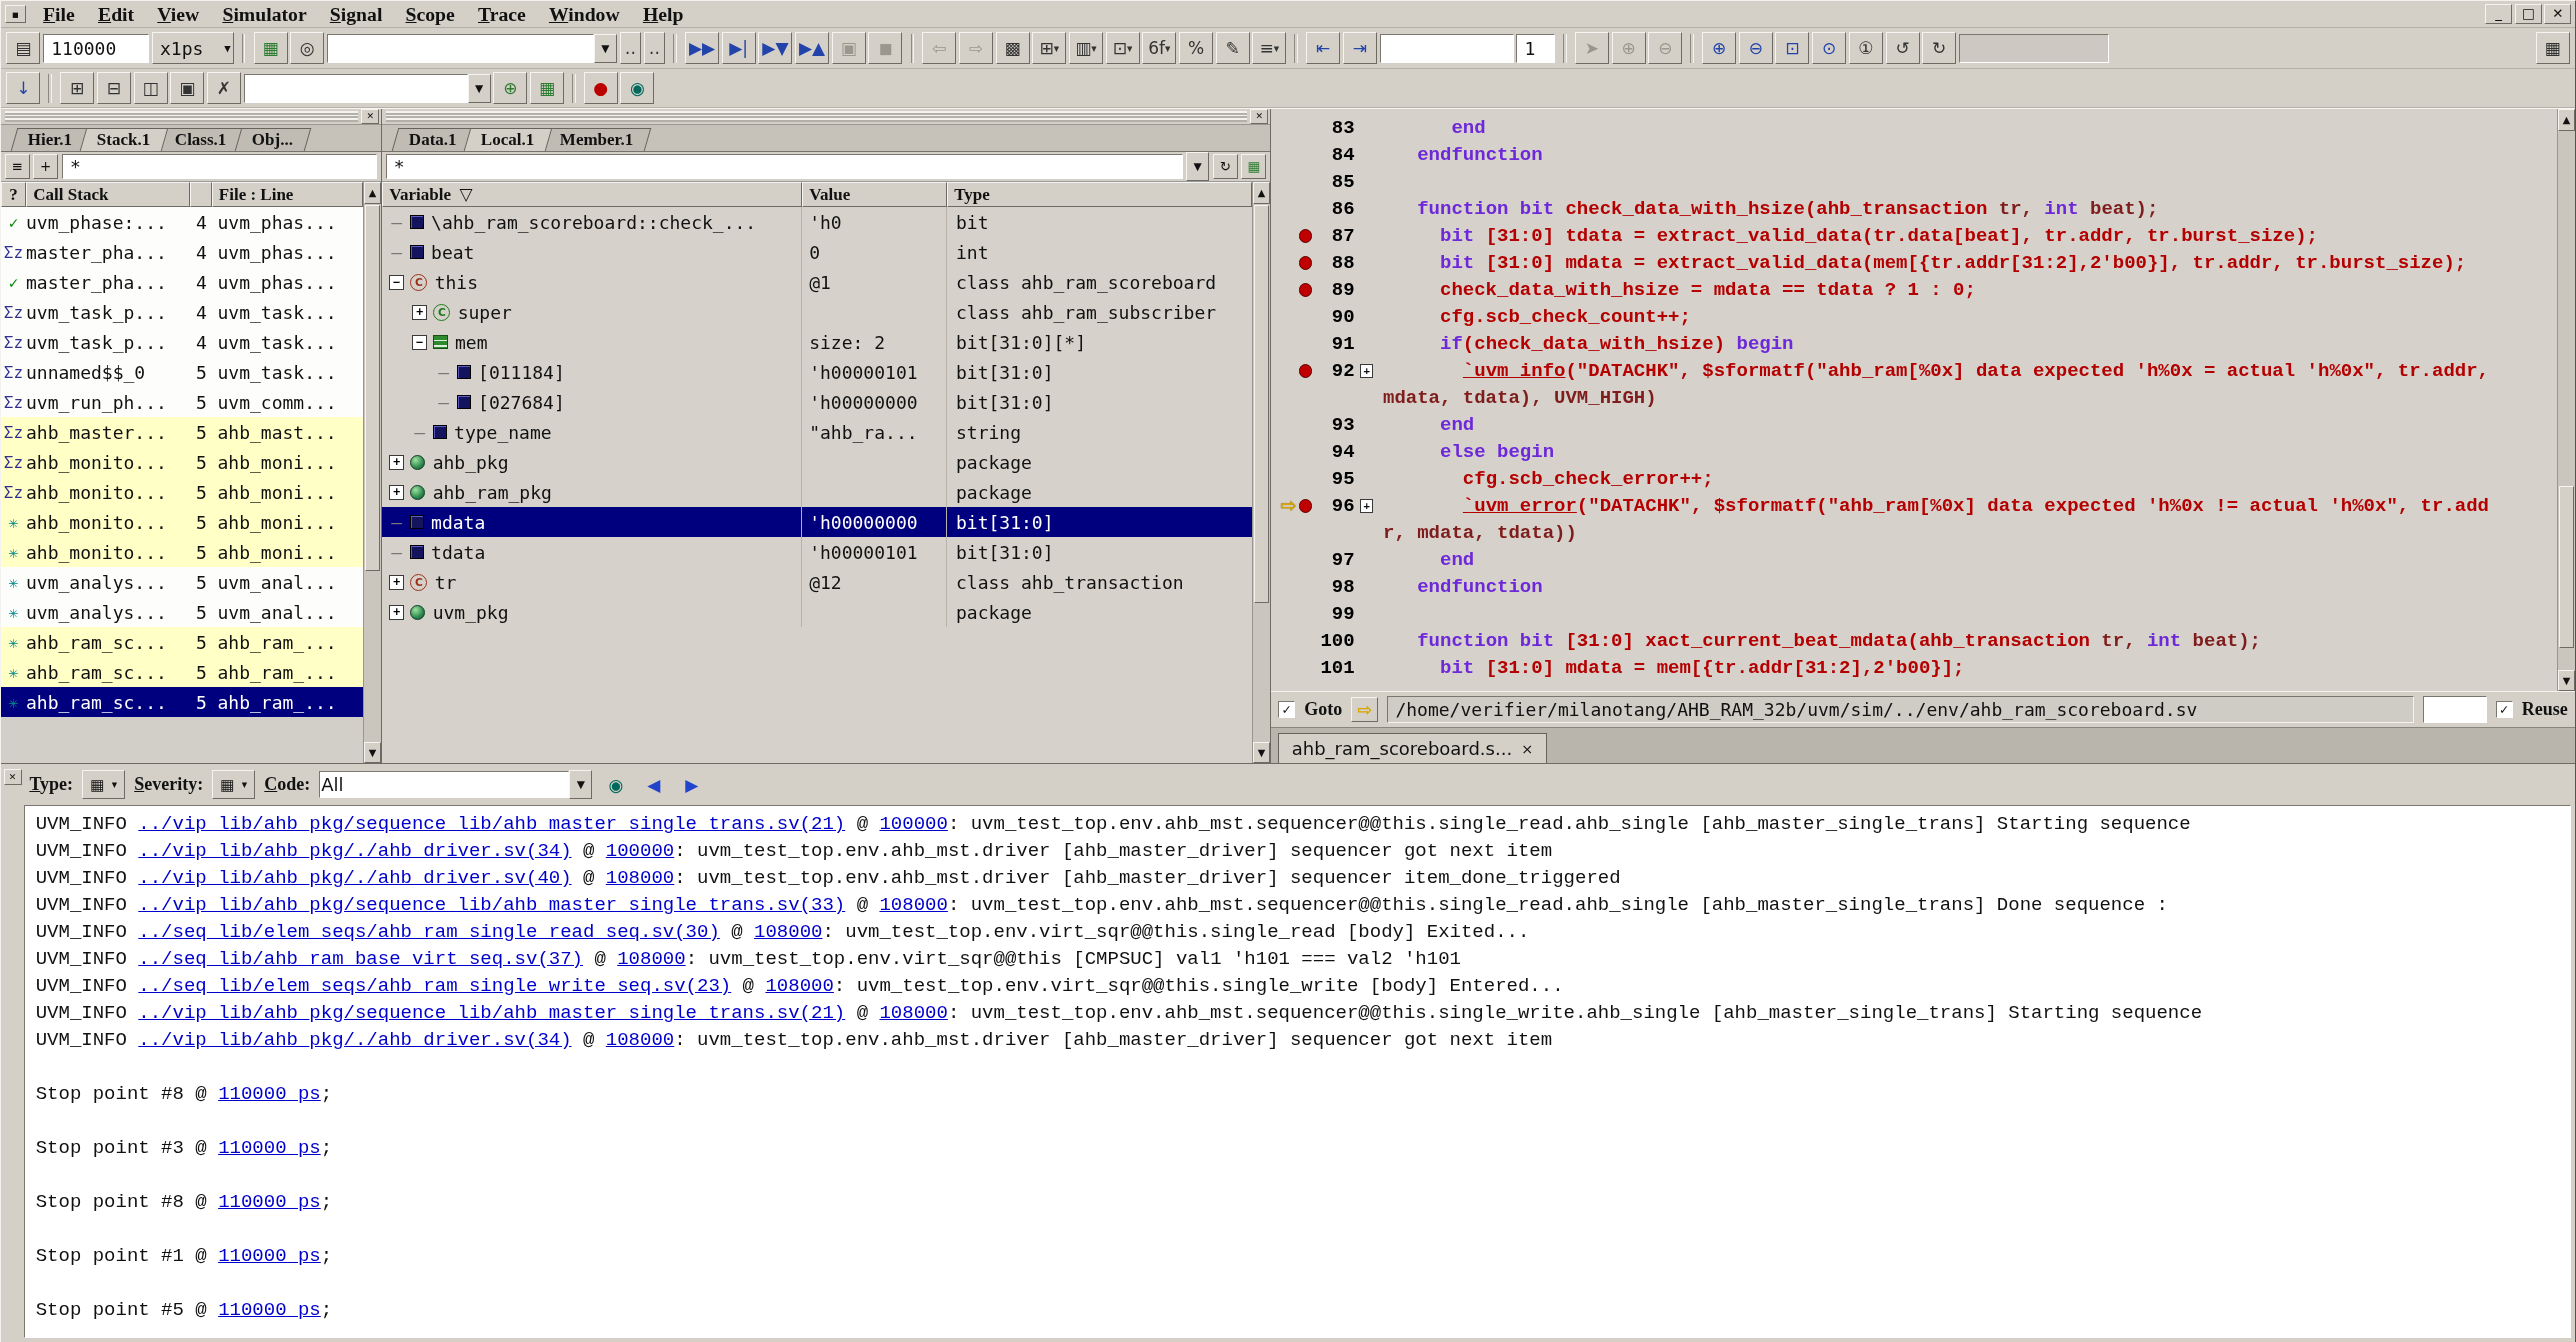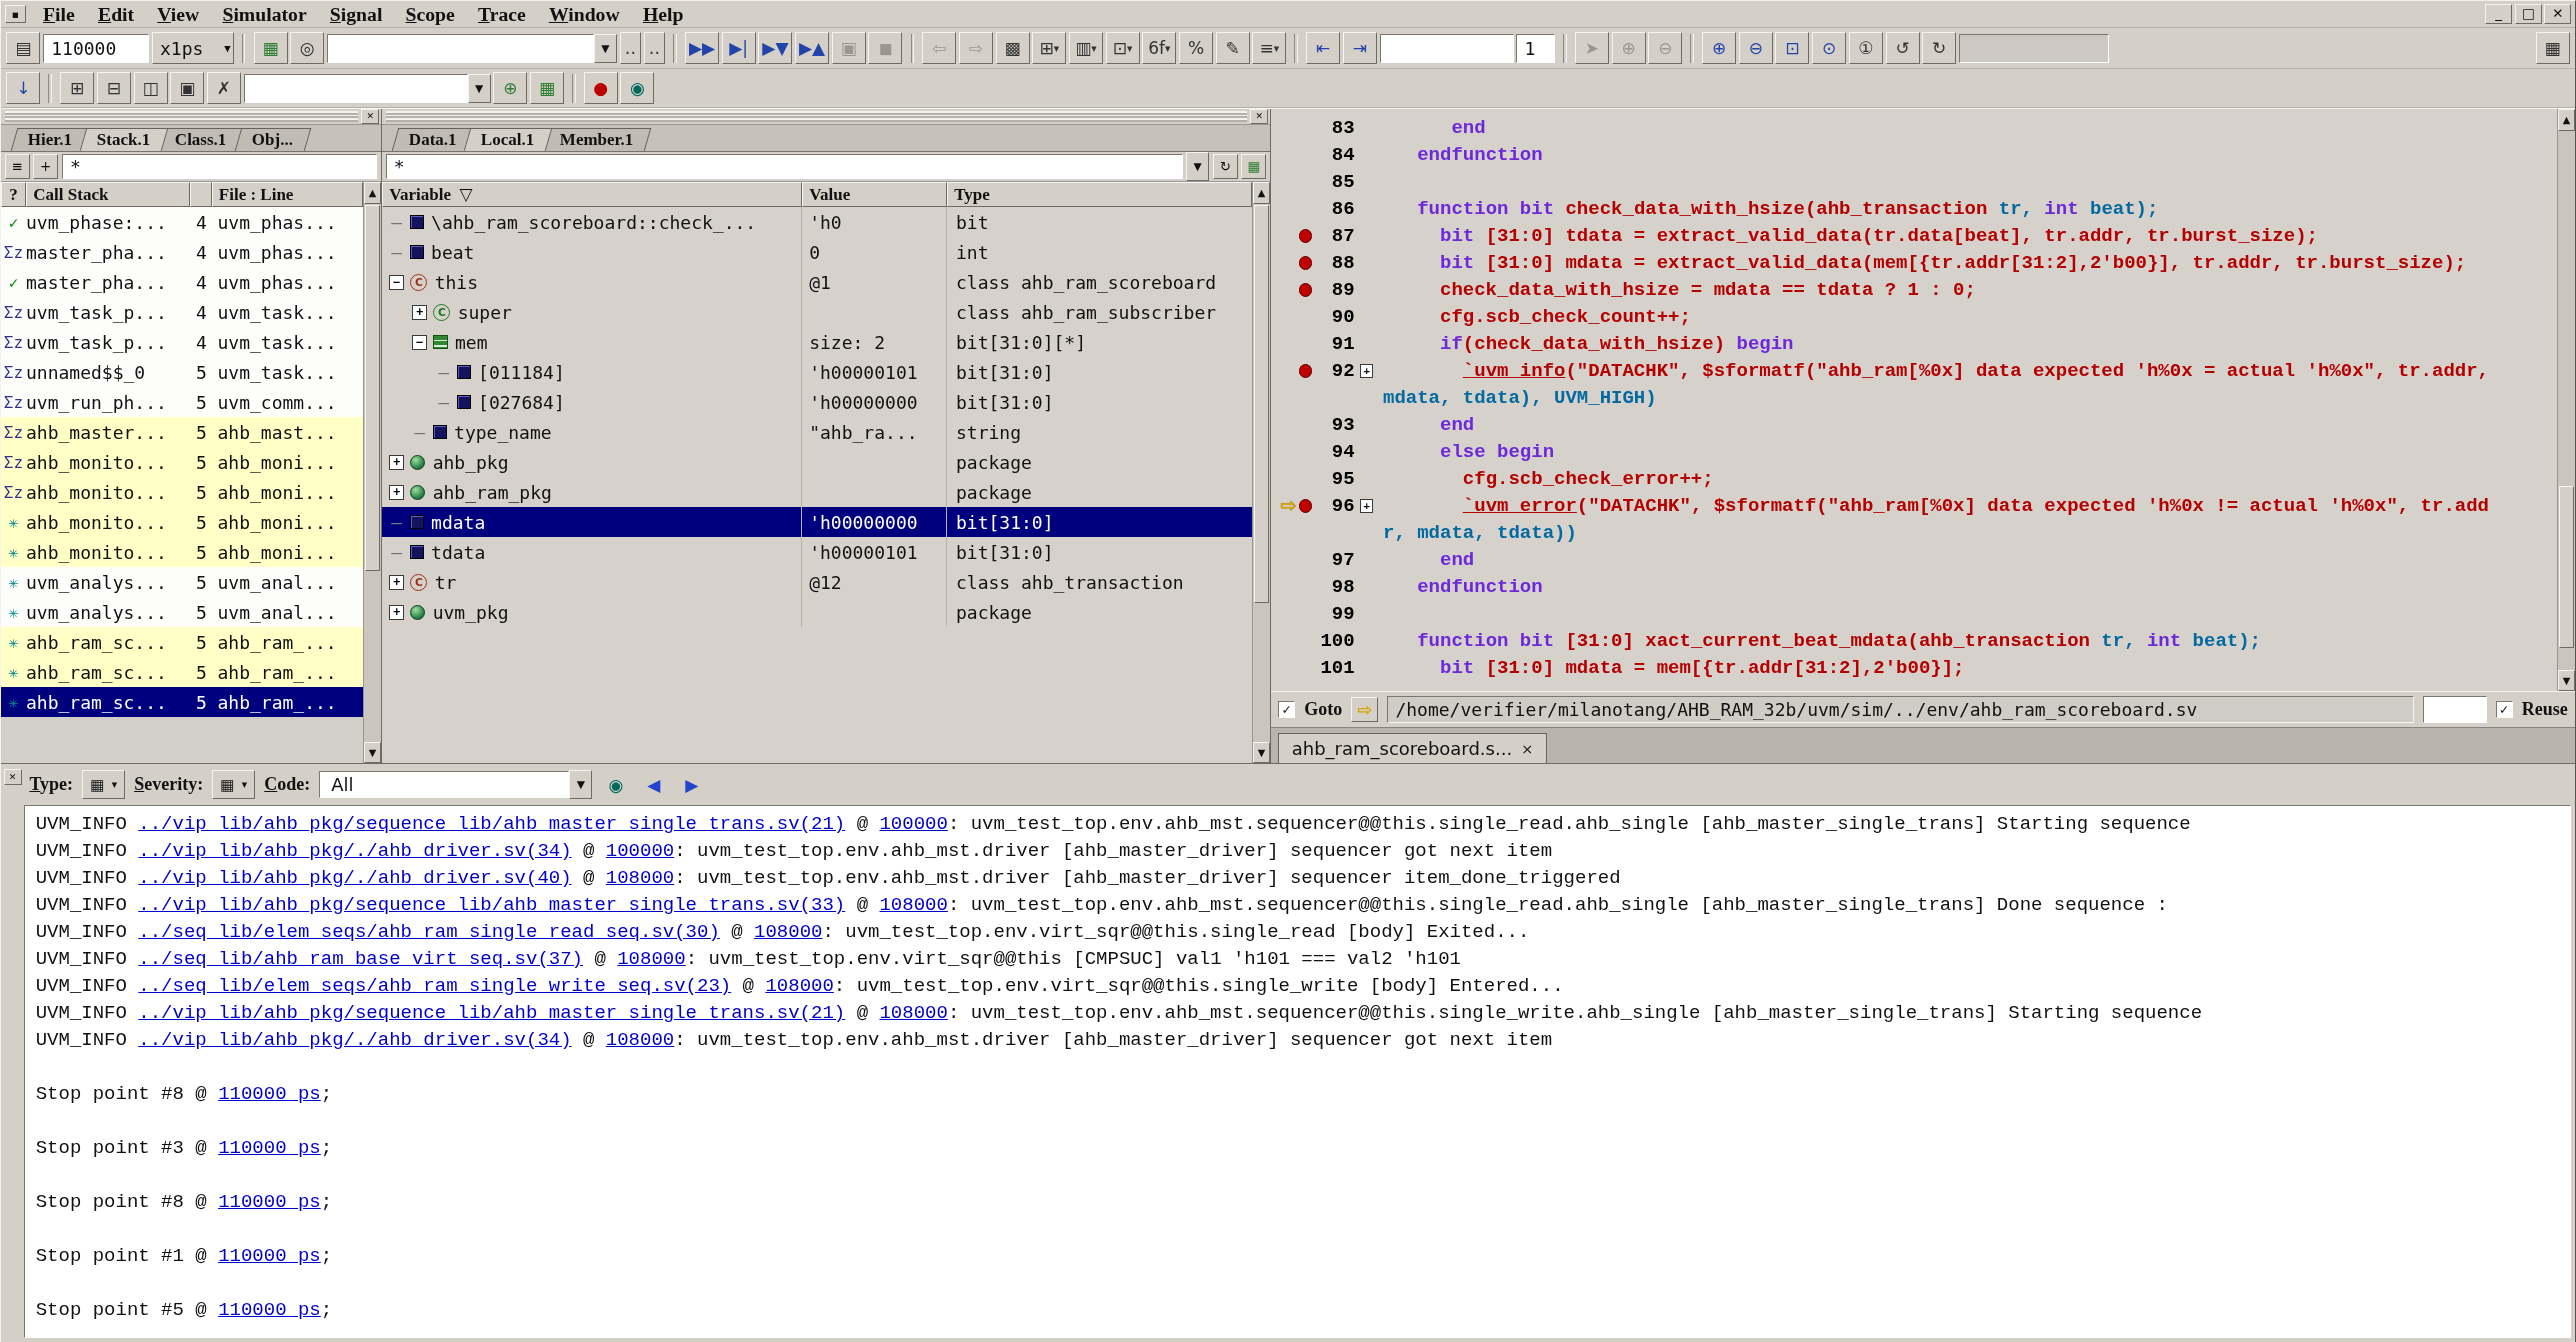--- a/index.html
+++ b/index.html
@@ -96,21 +96,21 @@
   .src { flex:1; display:flex; overflow:hidden; background:#d6d2cb; }
   .srclines { flex:1; padding-top:5.4px; overflow:hidden; }
   .sline { height:27px; display:flex; align-items:center; }
   .sl-mark { width:41px; flex:none; display:flex; align-items:center; justify-content:flex-end; gap:1.8px; }
   .cur-arrow { color:#d9a500; font-size:19.7px; font-weight:bold; text-shadow:0 0 0.9px #7a5c00; }
   .bp { width:13.4px; height:13.4px; border-radius:50%; background:#c00000; border:0.9px solid #5c0000; flex:none; }
   .sl-num { width:48px; flex:none; text-align:right; font:bold 19px "Liberation Mono", monospace; padding-right:5.4px; color:#000; }
   .sl-fold { width:23px; flex:none; display:flex; align-items:center; }
   .fbox { width:13.4px; height:13.4px; border:0.9px solid #3a3a3a; background:#fff; font:bold 10.7px "DejaVu Sans Mono", monospace; display:flex; align-items:center; justify-content:center; }
   .sl-code { flex:1; white-space:pre; font:bold 19px "Liberation Mono", monospace; overflow:hidden; }
-  .cK { color:#6d28d9; } .cR { color:#b40000; } .cP { color:#0369a1; }
+  .cK { color:#6d28d9; } .cR { color:#b40000; } .cP { color:#7f1d1d; }
   .cM { color:#b40000; text-decoration:underline; }
 
   .vscroll { width:18px; flex:none; background:#c8c4bc; border-left:0.9px solid #99968f; display:flex; flex-direction:column; }
   .sb-btn { height:21.5px; flex:none; display:flex; align-items:center; justify-content:center; font-size:9.8px; }
   .sb-track { flex:1; position:relative; background:#cac6be; }
   .sb-thumb { position:absolute; left:0.9px; right:0.9px; background:#d4d0c8; border:1.8px solid; border-color:#f6f4f0 #6e6b65 #6e6b65 #f6f4f0; }
 
   .gotobar { height:36px; flex:none; display:flex; align-items:center; gap:9px; padding:0 7.2px; border-top:1.8px solid #f6f4f0; background:#d4d0c8; }
   .checkbox { width:17px; height:17px; background:#fff; border:1.8px solid; border-color:#7a776f #fff #fff #7a776f; display:flex; align-items:center; justify-content:center; font-size:12.5px; font-weight:bold; flex:none; }
   .golabel { font:bold 18px "Liberation Serif", serif; }
@@ -124,21 +124,21 @@
 
   
   .bottom { flex:1; display:flex; border-top:1.8px solid #6e6b65; background:#d4d0c8; overflow:hidden; }
   .strip { width:23px; flex:none; display:flex; flex-direction:column; align-items:center; padding-top:4.5px; }
   .strip-x { width:18px; height:16px; display:flex; align-items:center; justify-content:center; font-size:9px; }
   .bcontent { flex:1; display:flex; flex-direction:column; overflow:hidden; padding-right:3.6px; }
   .consfilters { height:41px; flex:none; display:flex; align-items:center; gap:9px; padding:1.8px 5.4px; }
   .flabel { display:inline-block; font:bold 18px "Liberation Serif", serif; }
   .flabel::first-letter { text-decoration:underline; }
   .fdrop { height:29px; display:flex; align-items:center; gap:7.2px; padding:0 7.2px; font-size:15px; }
-  .codefield { width:250px; height:27px; background:#fff; border:1.8px solid; border-color:#7a776f #fff #fff #7a776f; font:18px "DejaVu Sans", sans-serif; display:flex; align-items:center; padding:0 11px; }
+  .codefield { width:250px; height:27px; background:#fff; border:1.8px solid; border-color:#7a776f #fff #fff #7a776f; font:18px "DejaVu Sans", sans-serif; display:flex; align-items:center; padding:0 1px; }
   .navic { width:29px; height:29px; display:flex; align-items:center; justify-content:center; font-size:17px; }
   .blue { color:#2244cc; }
   .teal { color:#00695c; }
   .log { flex:1; background:#fff; border:1.8px solid; border-color:#7a776f #fff #fff #7a776f; margin:0 0 3.6px 0; padding:7.2px 10.7px; font:19px "Liberation Mono", monospace; overflow:hidden; }
   .logline { height:27px; white-space:pre; overflow:hidden; }
   .stopline { margin-top:27px; }
   .loglink { color:#0000cc; text-decoration:underline; }
 </style>
 </head>
 <body>

